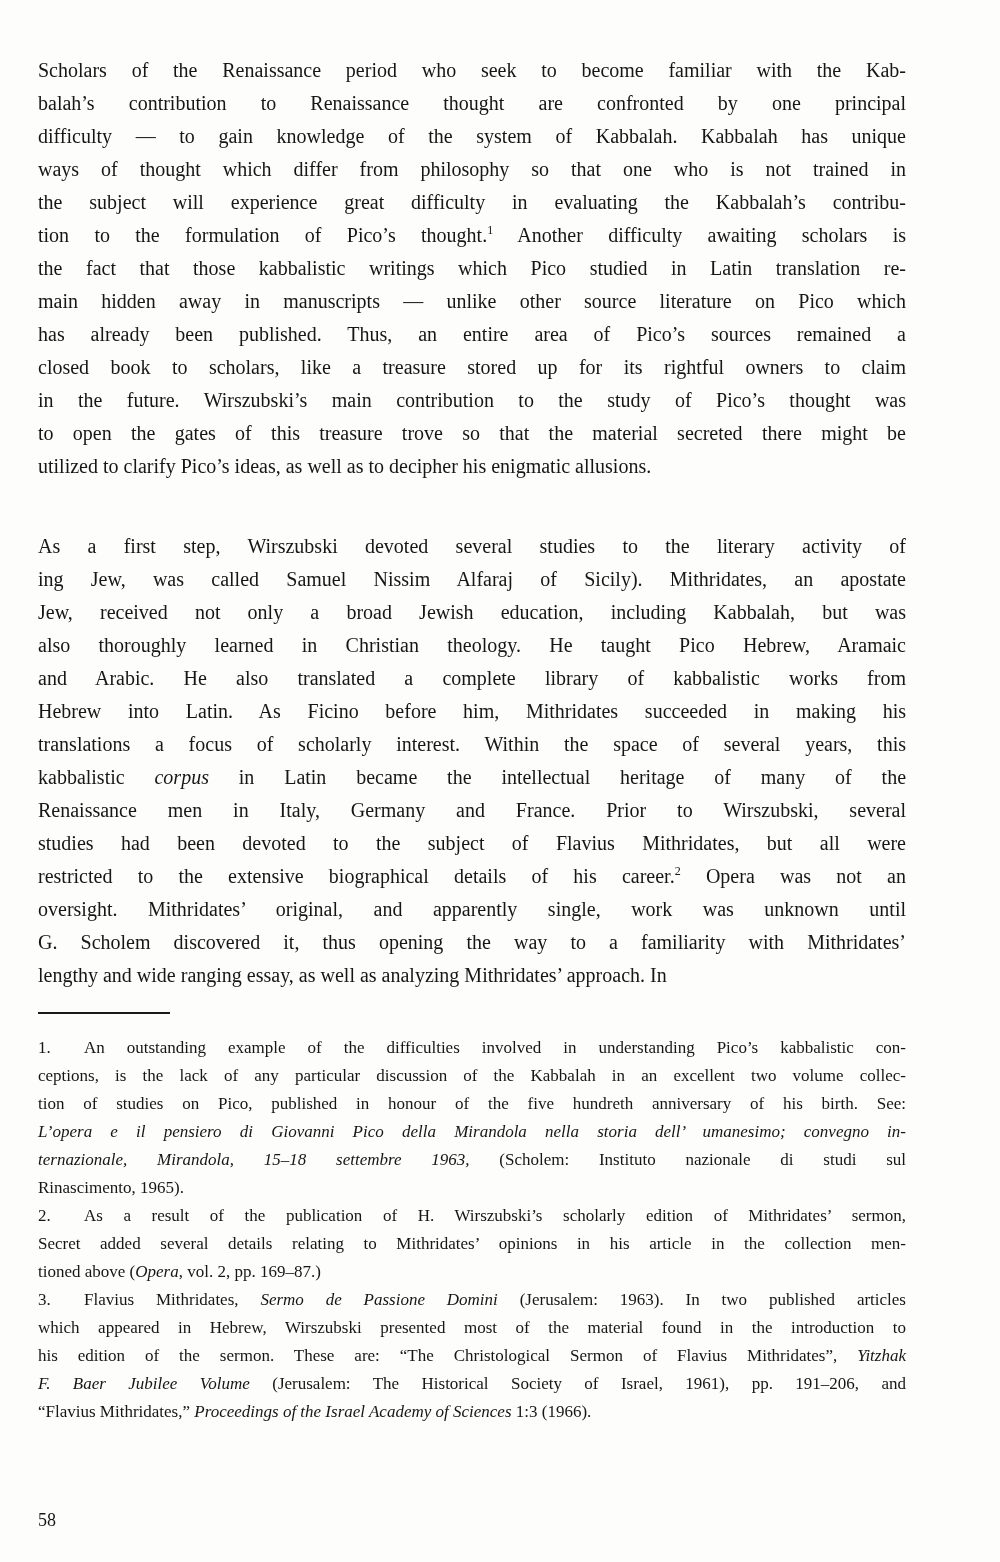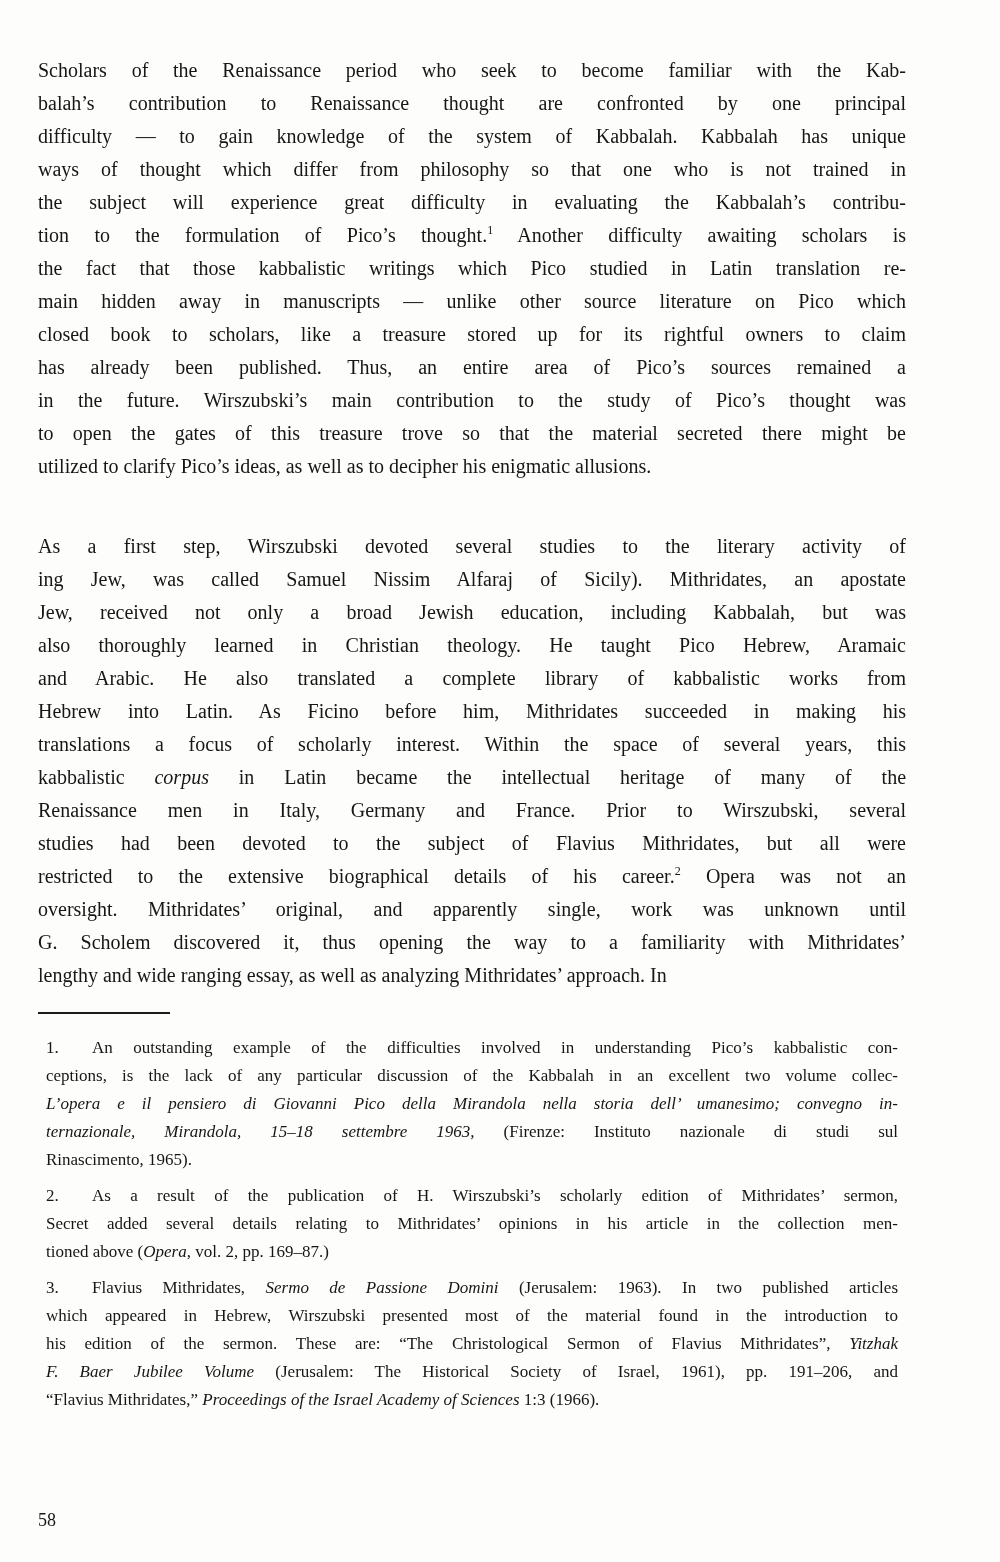--- a/index.html
+++ b/index.html
@@ -38,21 +38,21 @@
     margin-top: 20px;
     width: 132px;
     height: 2px;
     background: #1a1a1a;
   }
   .footnotes {
     margin-top: 20px;
     font-size: 17px;
     line-height: 28px;
   }
-  .footnote { margin: 8px; font-family: Liberation Serif, serif; }
+  .footnote { margin: 0; font-family: Liberation Serif, serif; }
   .fnnum {
     display: inline-block;
     width: 46px;
   }
   .pagenum {
     position: absolute;
     left: 38px;
     top: 1504px;
     font-size: 18px;
     line-height: 33px;
@@ -65,22 +65,22 @@
   <div id="paragraphs">
       <div class="para">
         <div class="line j"><span>Scholars of the Renaissance period who seek to become familiar with the Kab-</span></div>
         <div class="line j"><span>balah’s contribution to Renaissance thought are confronted by one principal</span></div>
         <div class="line j"><span>difficulty — to gain knowledge of the system of Kabbalah. Kabbalah has unique</span></div>
         <div class="line j"><span>ways of thought which differ from philosophy so that one who is not trained in</span></div>
         <div class="line j"><span>the subject will experience great difficulty in evaluating the Kabbalah’s contribu-</span></div>
         <div class="line j"><span>tion to the formulation of Pico’s thought.</span><sup>1</sup><span> Another difficulty awaiting scholars is</span></div>
         <div class="line j"><span>the fact that those kabbalistic writings which Pico studied in Latin translation re-</span></div>
         <div class="line j"><span>main hidden away in manuscripts — unlike other source literature on Pico which</span></div>
+        <div class="line j"><span>has already been published. Thus, an entire area of Pico’s sources remained a</span></div>
         <div class="line j"><span>closed book to scholars, like a treasure stored up for its rightful owners to claim</span></div>
-        <div class="line j"><span>has already been published. Thus, an entire area of Pico’s sources remained a</span></div>
         <div class="line j"><span>in the future. Wirszubski’s main contribution to the study of Pico’s thought was</span></div>
         <div class="line j"><span>to open the gates of this treasure trove so that the material secreted there might be</span></div>
         <div class="line"><span>utilized to clarify Pico’s ideas, as well as to decipher his enigmatic allusions.</span></div>
       </div>
       <div class="para">
         <div class="line j"><span>As a first step, Wirszubski devoted several studies to the literary activity of</span></div>
         <div class="line j"><span>ing Jew, was called Samuel Nissim Alfaraj of Sicily). Mithridates, an apostate</span></div>
         <div class="line j"><span>Jew, received not only a broad Jewish education, including Kabbalah, but was</span></div>
         <div class="line j"><span>also thoroughly learned in Christian theology. He taught Pico Hebrew, Aramaic</span></div>
         <div class="line j"><span>and Arabic. He also translated a complete library of kabbalistic works from</span></div>
@@ -93,22 +93,23 @@
         <div class="line j"><span>oversight. Mithridates’ original, and apparently single, work was unknown until</span></div>
         <div class="line j"><span>G. Scholem discovered it, thus opening the way to a familiarity with Mithridates’</span></div>
         <div class="line"><span>lengthy and wide ranging essay, as well as analyzing Mithridates’ approach. In</span></div>
       </div>
     </div>
   <div class="fnsep"></div>
   <div id="footnotes" class="footnotes">
       <div class="footnote">
         <div class="line j"><span class="fnnum">1.</span><span>An outstanding example of the difficulties involved in understanding Pico’s kabbalistic con-</span></div>
         <div class="line j"><span>ceptions, is the lack of any particular discussion of the Kabbalah in an excellent two volume collec-</span></div>
+        <div class="line j"><span>tion of studies on Pico, published in honour of the five hundreth anniversary of his birth. See:</span></div>
         <div class="line j"><span class="it">L’opera e il pensiero di Giovanni Pico della Mirandola nella storia dell’ umanesimo; convegno in-</span></div>
-        <div class="line j"><span class="it">ternazionale, Mirandola, 15–18 settembre 1963,</span><span> (Firenze: Instituto nazionale di studi sul</span></div>
+        <div class="line j"><span class="it">ternazionale, Mirandola, 15–18 settembre 1963,</span><span> (Scholem: Instituto nazionale di studi sul</span></div>
         <div class="line"><span>Rinascimento, 1965).</span></div>
       </div>
       <div class="footnote">
         <div class="line j"><span class="fnnum">2.</span><span>As a result of the publication of H. Wirszubski’s scholarly edition of Mithridates’ sermon,</span></div>
         <div class="line j"><span>Secret added several details relating to Mithridates’ opinions in his article in the collection men-</span></div>
         <div class="line"><span>tioned above (</span><span class="it">Opera</span><span>, vol. 2, pp. 169–87.)</span></div>
       </div>
       <div class="footnote">
         <div class="line j"><span class="fnnum">3.</span><span>Flavius Mithridates, </span><span class="it">Sermo de Passione Domini</span><span> (Jerusalem: 1963). In two published articles</span></div>
         <div class="line j"><span>which appeared in Hebrew, Wirszubski presented most of the material found in the introduction to</span></div>

